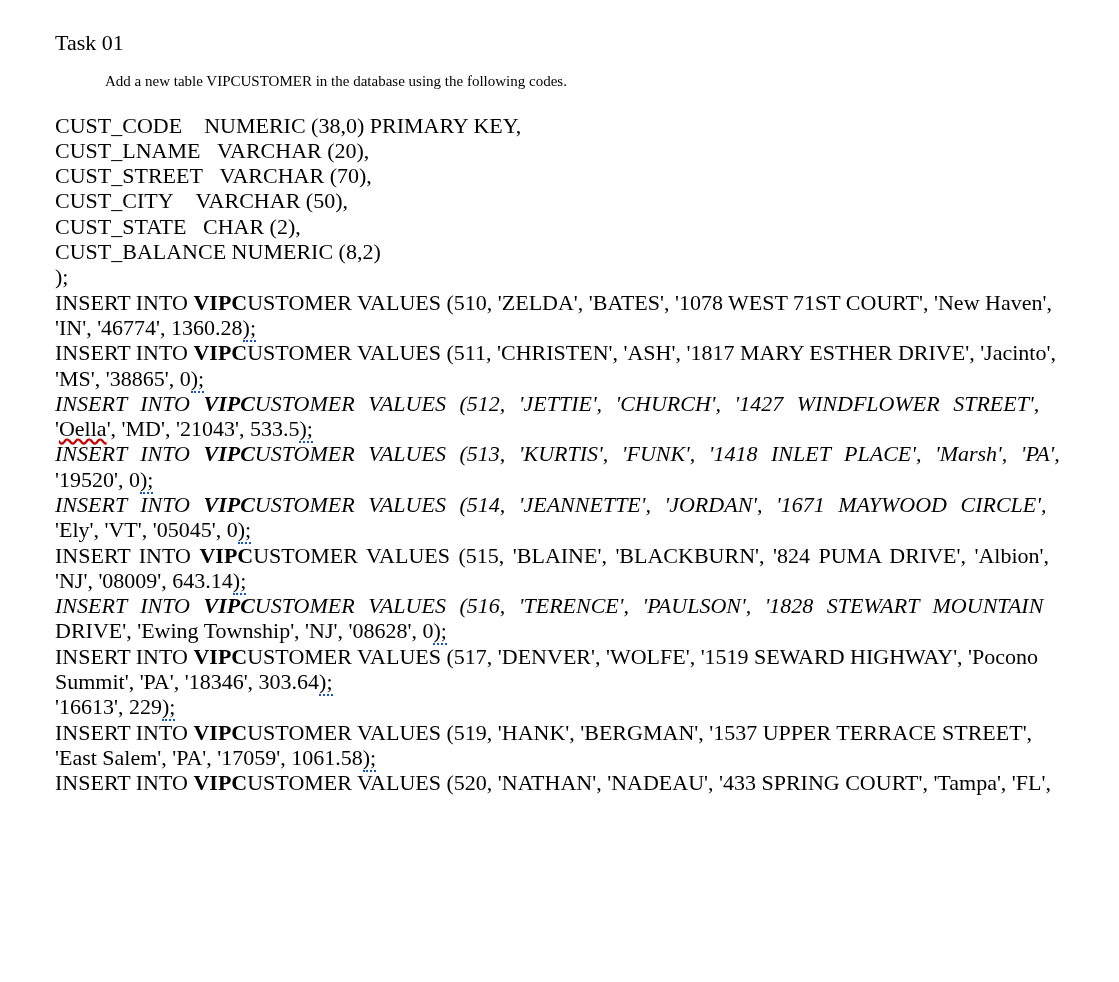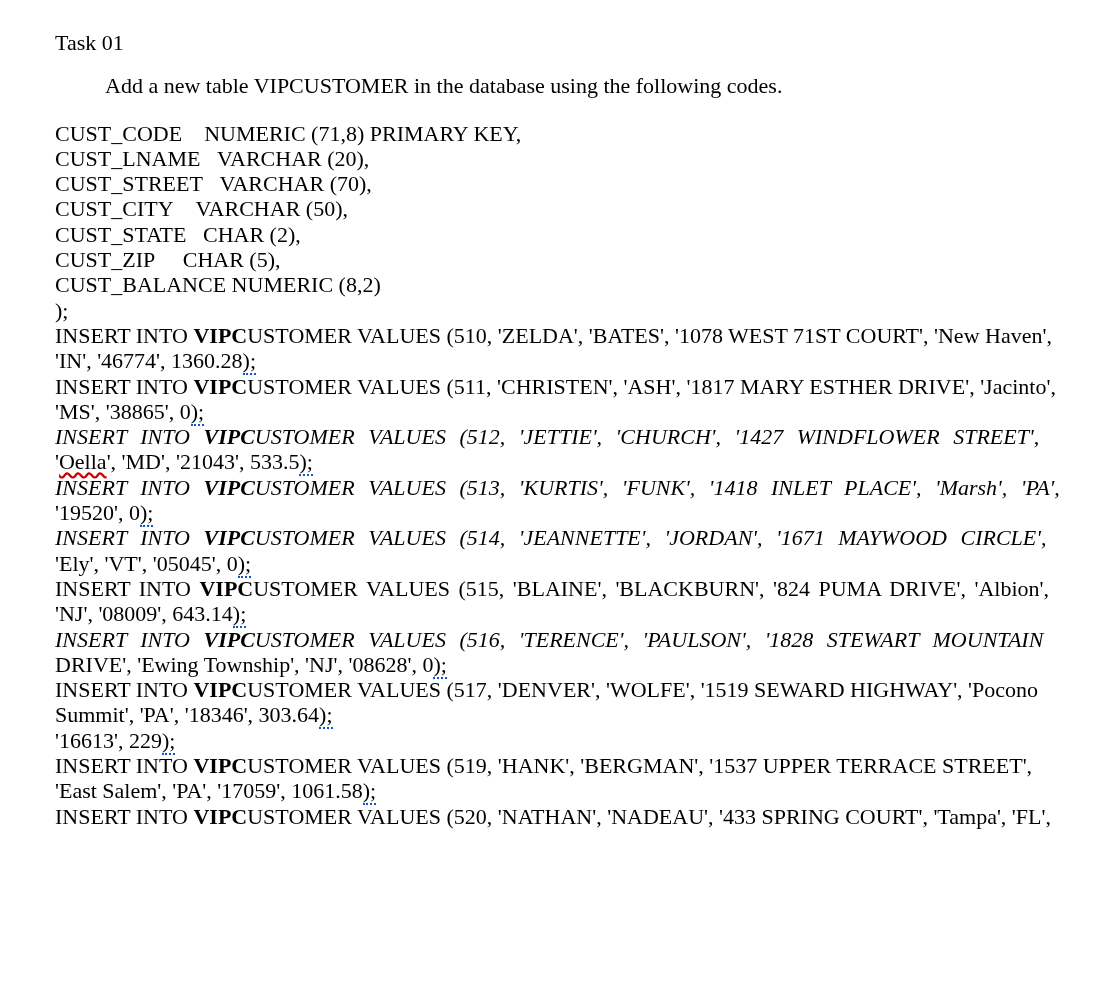--- a/index.html
+++ b/index.html
@@ -16,21 +16,21 @@
     padding: 30px 55px 60px 55px;
     box-sizing: border-box;
   }
   .task-title {
     font-weight: normal;
     margin-bottom: 18px;
   }
   .task-instruction {
     margin-left: 50px;
     margin-bottom: 22px;
-    font-size: 22px;
+    font-size: 15px;
   }
   .code-block {
     font-size: 22px;
     text-align: justify;
     text-justify: inter-word;
   }
   .code-line .b {
     font-weight: bold;
   }
   .code-line {
@@ -55,36 +55,33 @@
 </head>
 <body>
 
 <div class="task-title">Task 01</div>
 
 <div class="task-instruction">Add a new table VIPCUSTOMER in the database using the following codes.</div>
 
 <div class="code-block">
 
   <div class="code-line b">
-    <span>CUST_CODE</span>&nbsp;&nbsp;&nbsp;&nbsp;<span>NUMERIC (71,8) PRIMARY KEY,</span>
+    <span>CUST_CODE</span>&nbsp;&nbsp;&nbsp;&nbsp;<span>NUMERIC (38,0) PRIMARY KEY,</span>
   </div>
   <div class="code-line b">
     <span>CUST_LNAME</span>&nbsp;&nbsp;&nbsp;<span>VARCHAR (20),</span>
   </div>
   <div class="code-line b">
     <span>CUST_STREET</span>&nbsp;&nbsp;&nbsp;<span>VARCHAR (70),</span>
   </div>
   <div class="code-line b">
     <span>CUST_CITY</span>&nbsp;&nbsp;&nbsp;&nbsp;<span>VARCHAR (50),</span>
   </div>
   <div class="code-line b">
     <span>CUST_STATE</span>&nbsp;&nbsp;&nbsp;<span>CHAR (2),</span>
-  </div>
-  <div class="code-line b">
-    <span>CUST_ZIP</span>&nbsp;&nbsp;&nbsp;&nbsp;&nbsp;<span>CHAR (5),</span>
   </div>
   <div class="code-line b">CUST_BALANCE NUMERIC (8,2)</div>
   <div class="code-line b">);</div>
 
   <div class="code-line"><span>INSERT INTO </span><span class="b">VIPC</span><span>USTOMER VALUES (510, 'ZELDA', 'BATES', '1078 WEST 71ST COURT', 'New Haven',</span></div>
   <div class="code-line"><span>'IN', '46774', 1360.28</span><span class="gram">);</span></div>
 
   <div class="code-line"><span>INSERT INTO </span><span class="b">VIPC</span><span>USTOMER VALUES (511, 'CHRISTEN', 'ASH', '1817 MARY ESTHER DRIVE', 'Jacinto',</span></div>
   <div class="code-line"><span>'MS', '38865', 0</span><span class="gram">);</span></div>
 

